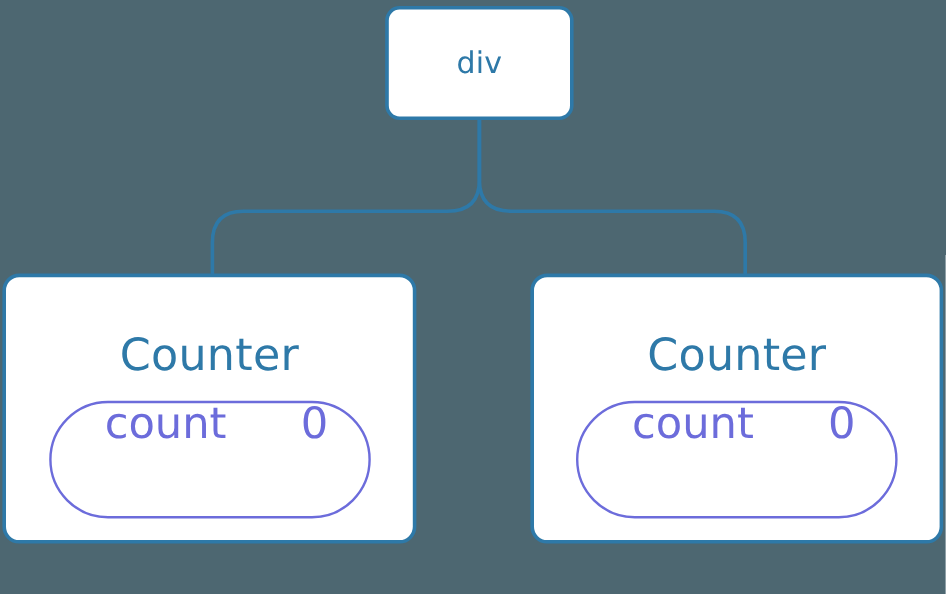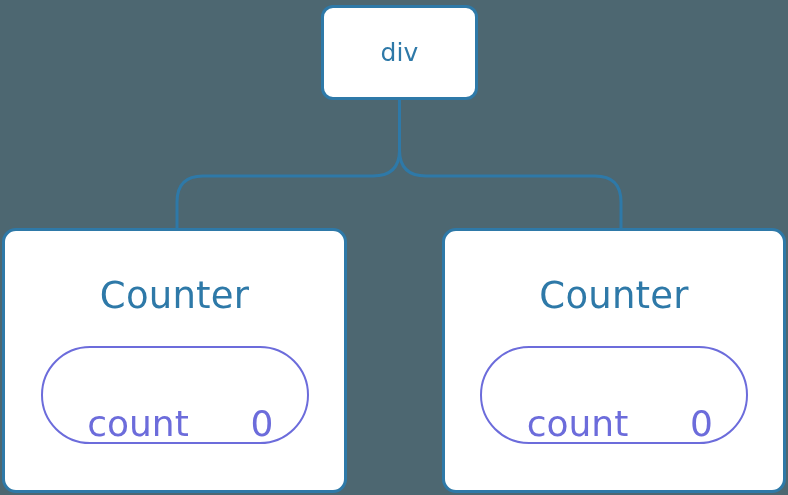--- a/index.html
+++ b/index.html
@@ -52,21 +52,21 @@
   .node-root .node-title {
     font-size: 25px;
     color: #2e79a8;
     letter-spacing: 0.2px;
     line-height: 1;
   }
 
   
   .node-component {
     top: 228px;
-    height: 265px;
+    height: 225px;
     border-radius: 14px;
     justify-content: flex-start;
     padding-top: 46px;
   }
   .node-component.left {
     left: 2px;
     width: 345px;
   }
   .node-component.right {
     left: 442px;
@@ -74,25 +74,25 @@
   }
   .node-component .node-title {
     font-size: 37px;
     color: #2e79a8;
     line-height: 1;
     letter-spacing: 0.2px;
   }
 
   
   .state-pill {
-    margin-top: 32px;
+    margin-top: 20px;
     box-sizing: border-box;
     height: 98px;
     display: flex;
-    align-items: flex-end;
+    align-items: flex-start;
     border: 2px solid #6c6cdb;
     border-radius: 49px;
     background: #ffffff;
     overflow: hidden;
   }
   .state-pill .pill-key,
   .state-pill .pill-value {
     display: flex;
     align-items: center;
     justify-content: center;

